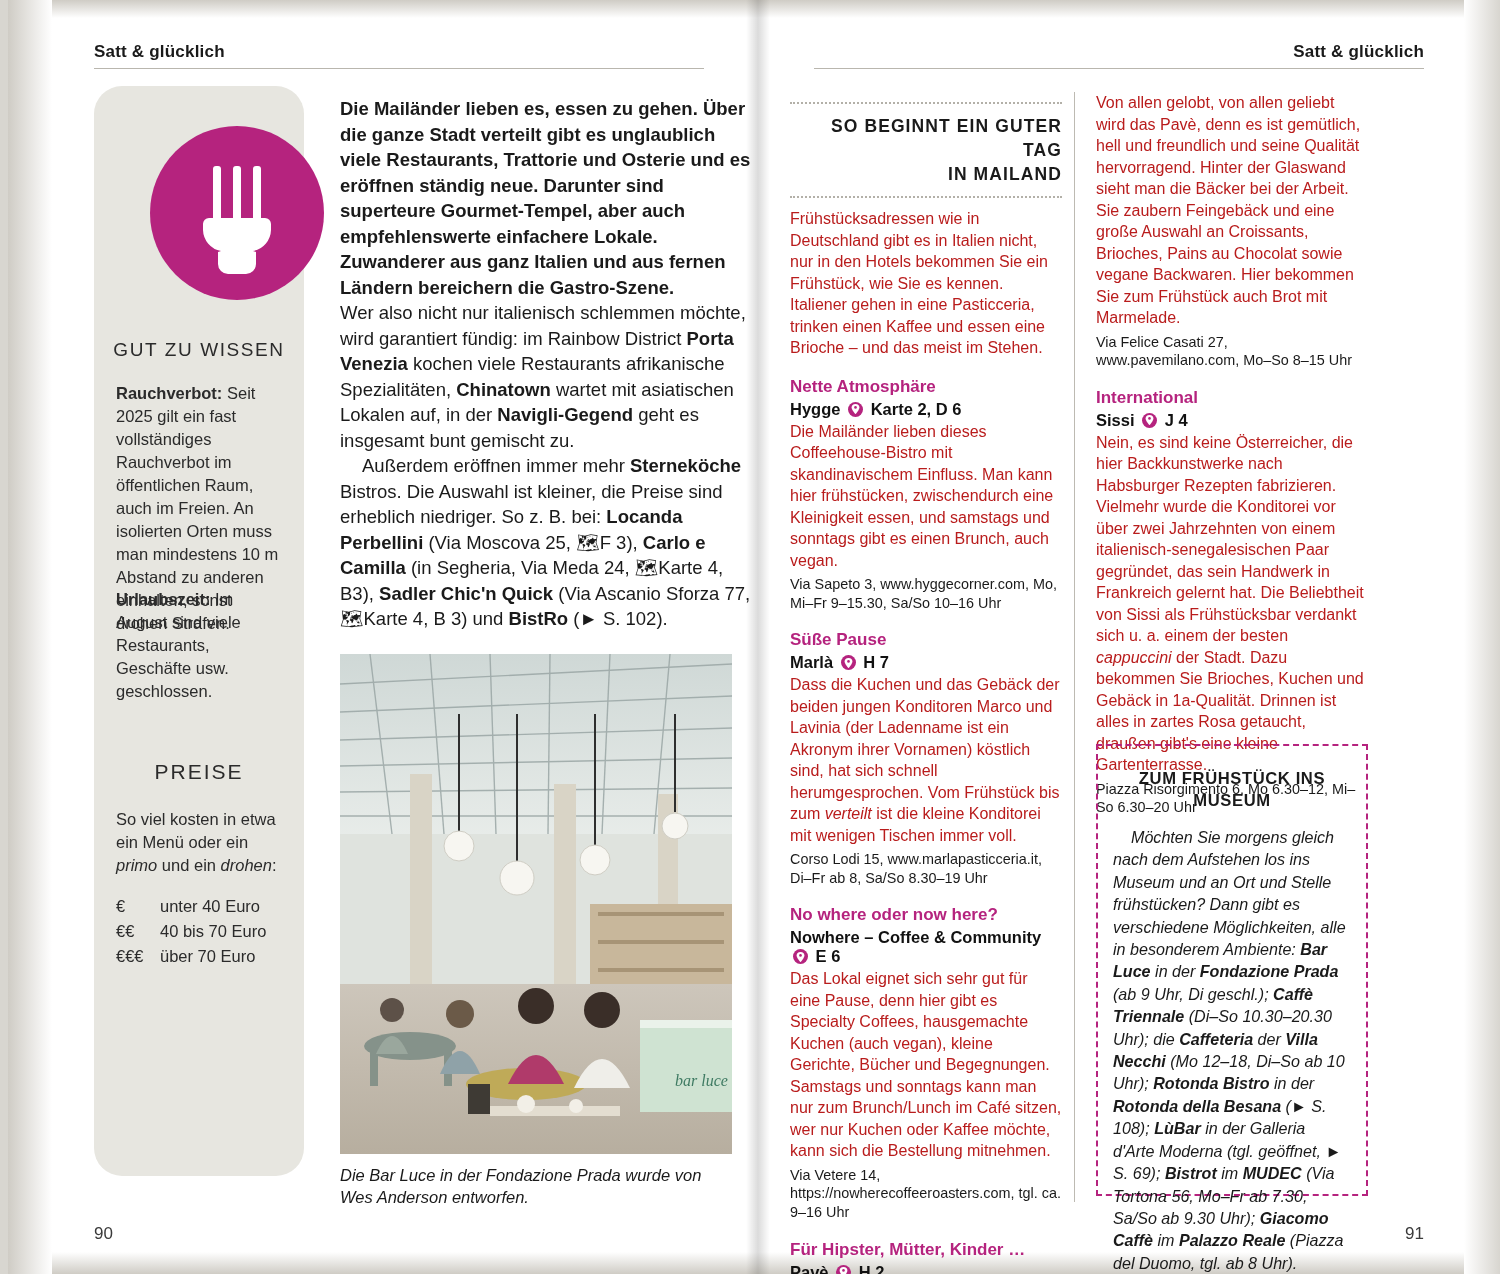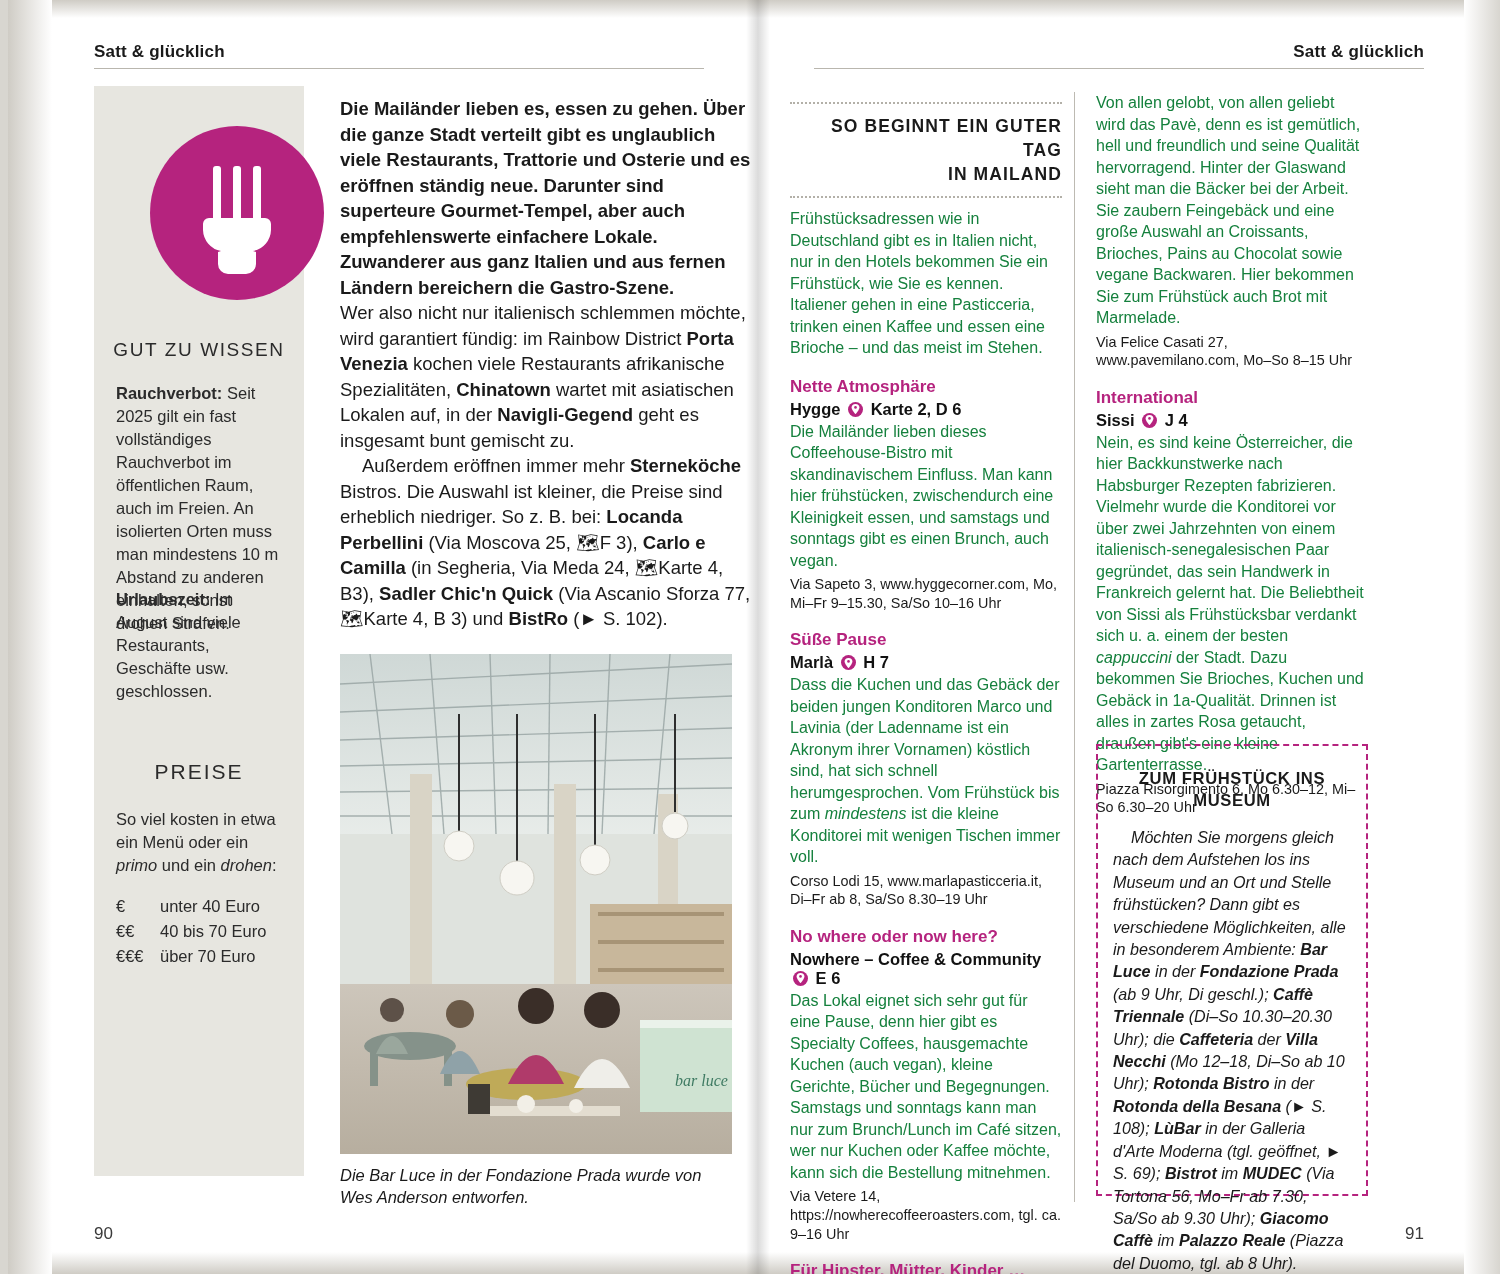--- a/index.html
+++ b/index.html
@@ -44,20 +44,21 @@
   .folio{
     position:absolute;bottom:30px;font-size:17px;color:#3a3a3a;
   }
   .folio-left{left:42px;}
   .folio-right{right:40px;}
 
   
   .sidebar{
     position:absolute;left:42px;top:86px;width:210px;height:1090px;
     background:#e7e6e0;
+    border-radius:28px;
   }
   .fork-circle{
     position:absolute;left:56px;top:40px;width:174px;height:174px;
     border-radius:50%;background:#b5237e;
   }
   .fork-svg{position:absolute;left:0;top:0;}
   .sb-h{
     position:absolute;width:210px;text-align:center;
     font-size:19px;color:#2b2b2b;letter-spacing:1.6px;
   }
@@ -101,21 +102,21 @@
   .col-b{left:332px;}
   .col-sep{position:absolute;left:310px;top:92px;width:1px;height:1110px;background:#bdbab2;}
 
   .dotted{
     border-top:2px dotted #b3b0a8;height:0;margin:10px 0;
   }
   .box-title{
     text-align:right;font-weight:bold;font-size:17.5px;line-height:24px;
     letter-spacing:1.1px;color:#1a1a1a;
   }
-  .rtext{font-size:16px;line-height:21.5px;color:#15803d;margin:0;}
+  .rtext{font-size:16px;line-height:21.5px;color:#b91c1c;margin:0;}
   .cat{
     color:#b5237e;font-weight:bold;font-size:17px;margin:18px 0 3px 0;
   }
   .place{
     font-weight:bold;font-size:16.5px;color:#111;margin:0 0 2px 0;
   }
   .pin{
     display:inline-block;width:15px;height:15px;border-radius:50%;
     background:#b5237e;color:#fff;position:relative;top:2px;margin:0 3px;
   }
@@ -335,21 +336,21 @@
       <div class="cat">Süße Pause</div>
       <div class="place">
         <span>Marlà</span>
         <span class="pin"><svg width="9" height="10" viewBox="0 0 9 10">
               <path d="M4.5 0C2 0 .6 1.6.6 3.4.6 5.8 4.5 10 4.5 10S8.4 5.8 8.4 3.4C8.4 1.6 7 0 4.5 0z" fill="#ffffff"></path>
               <circle cx="4.5" cy="3.4" r="1.3" fill="#b5237e"></circle>
             </svg></span>
         <span>H 7</span>
       </div>
       <p class="rtext">
-        <span>Dass die Kuchen und das Gebäck der beiden jungen Konditoren Marco und Lavinia (der Ladenname ist ein Akronym ihrer Vornamen) köstlich sind, hat sich schnell herumgesprochen. Vom Frühstück bis zum </span><i>mindestens</i><span> ist die kleine Konditorei mit wenigen Tischen immer voll.</span>
+        <span>Dass die Kuchen und das Gebäck der beiden jungen Konditoren Marco und Lavinia (der Ladenname ist ein Akronym ihrer Vornamen) köstlich sind, hat sich schnell herumgesprochen. Vom Frühstück bis zum </span><i>verteilt</i><span> ist die kleine Konditorei mit wenigen Tischen immer voll.</span>
       </p>
       <p class="info">Corso Lodi 15, www.marlapasticceria.it, Di–Fr ab 8, Sa/So 8.30–19 Uhr</p>
 
       <div class="cat">No where oder now here?</div>
       <div class="place">
         <span>Nowhere – Coffee &amp; Community</span><br>
         <span class="pin"><svg width="9" height="10" viewBox="0 0 9 10">
               <path d="M4.5 0C2 0 .6 1.6.6 3.4.6 5.8 4.5 10 4.5 10S8.4 5.8 8.4 3.4C8.4 1.6 7 0 4.5 0z" fill="#ffffff"></path>
               <circle cx="4.5" cy="3.4" r="1.3" fill="#b5237e"></circle>
             </svg></span>

